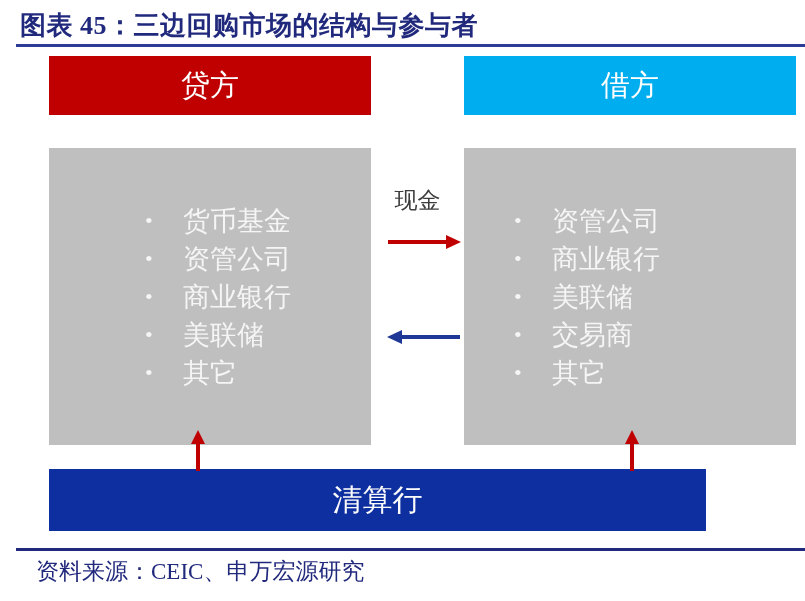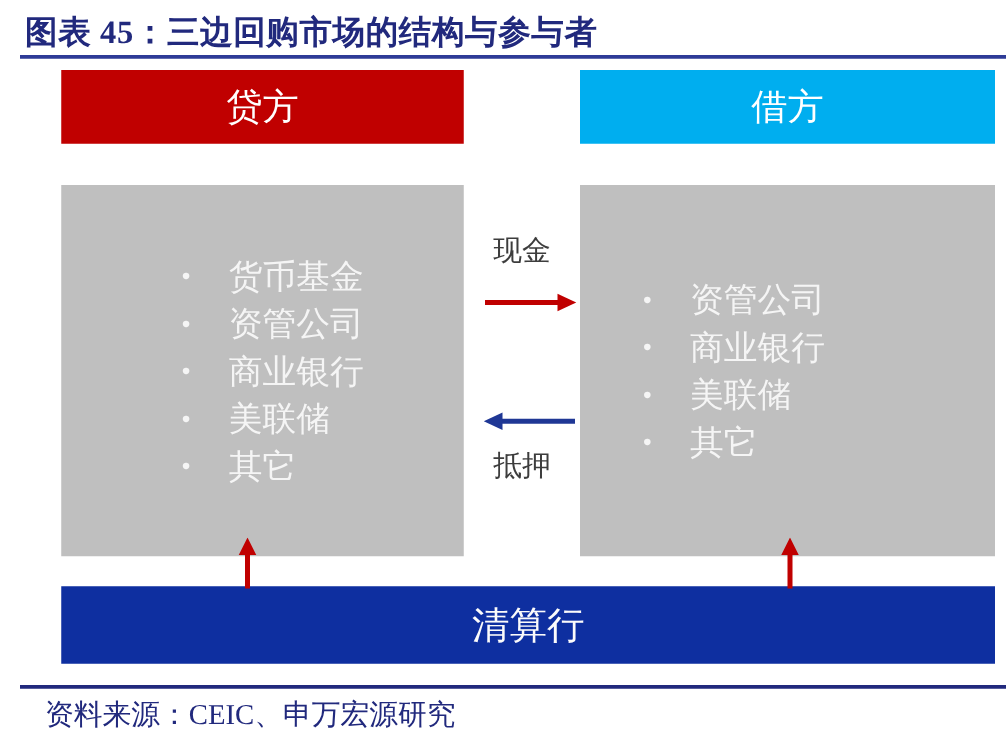--- a/index.html
+++ b/index.html
@@ -51,21 +51,21 @@
   }
 
   .flow-label {
     left:355px; width:93px; text-align:center;
     font-size:23px; color:#3d3d3d;
   }
   .cash-label { top:185px; }
   .collateral-label { top:357px; }
 
   .clearing-bank {
-    left:33px; top:469px; width:747px; height:62px;
+    left:33px; top:469px; width:657px; height:62px;
     background:#0e2fa0;
     display:flex; align-items:center; justify-content:center;
     color:#fbfbfb; font-size:30px; font-weight:300;
   }
 
   .footer-line {
     left:0; top:548px; width:797px; height:3px;
     background:#21297d;
   }
   .footer-source {
@@ -95,26 +95,26 @@
       <li>商业银行</li>
       <li>美联储</li>
       <li>其它</li>
     </ul>
   </div>
   <div class="abs party-box box-borrower">
     <ul>
       <li>资管公司</li>
       <li>商业银行</li>
       <li>美联储</li>
+      <li>交易商</li>
       <li>其它</li>
     </ul>
   </div>
 
   <div class="abs flow-label cash-label">现金</div>
-  <div class="abs flow-label collateral-label">抵押</div>
 
   <svg class="abs" style="left:368px; top:232px;" width="80" height="20">
     <line x1="4" y1="10" x2="64" y2="10" stroke="#c00000" stroke-width="4"></line>
     <polygon points="62,3 77,10 62,17" fill="#c00000"></polygon>
   </svg>
   <svg class="abs" style="left:368px; top:327px;" width="80" height="20">
     <line x1="16" y1="10" x2="76" y2="10" stroke="#1f3795" stroke-width="4"></line>
     <polygon points="18,3 3,10 18,17" fill="#1f3795"></polygon>
   </svg>
 

